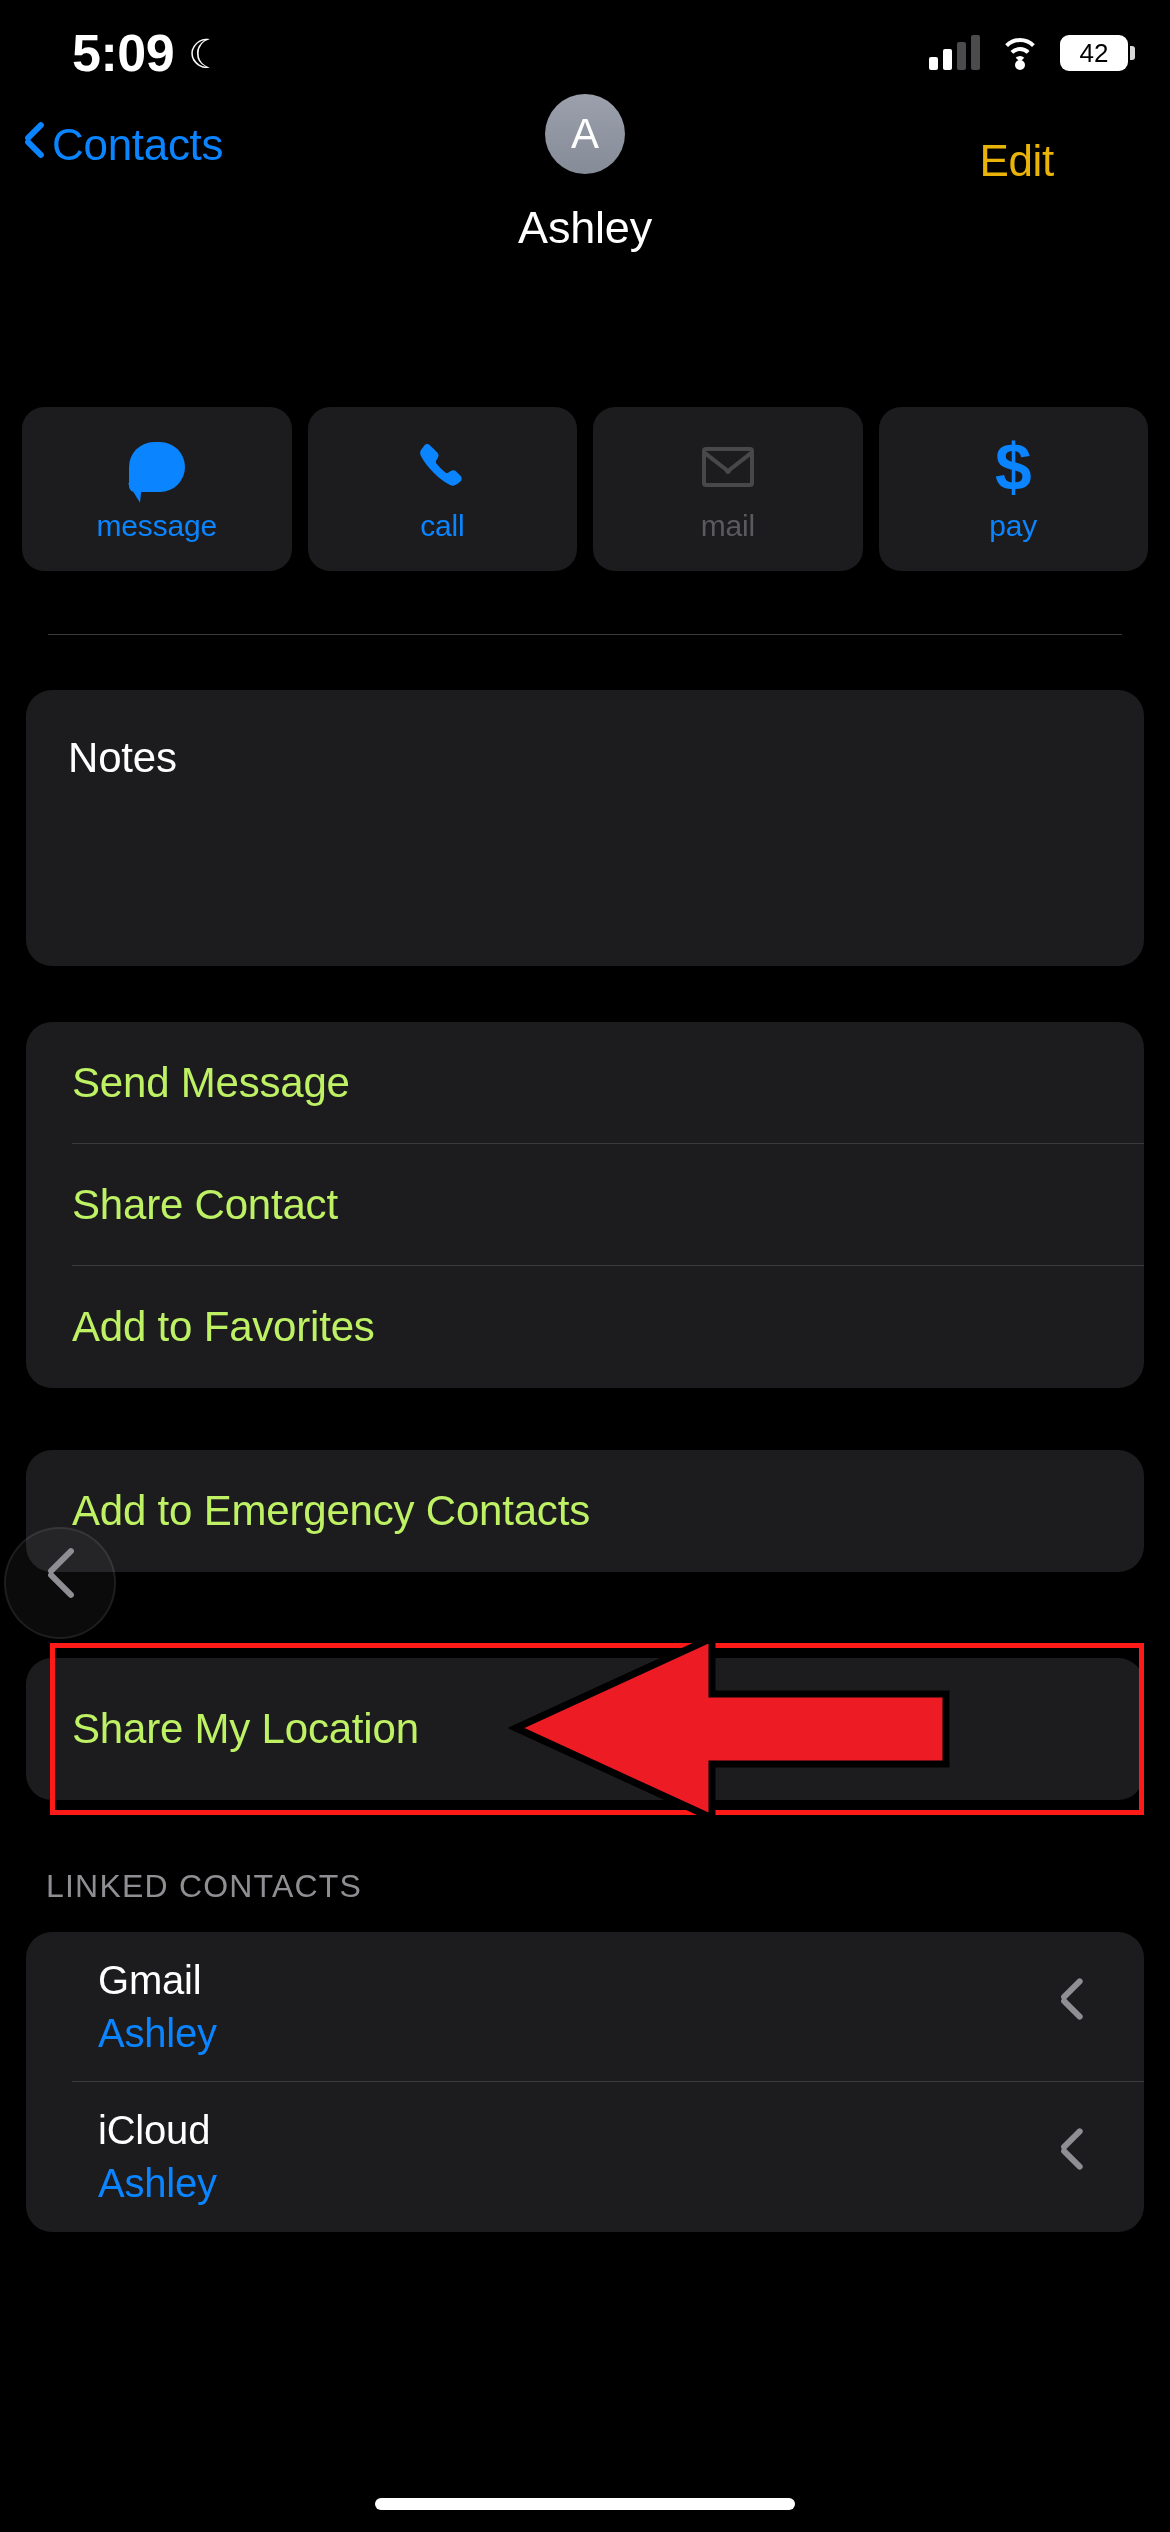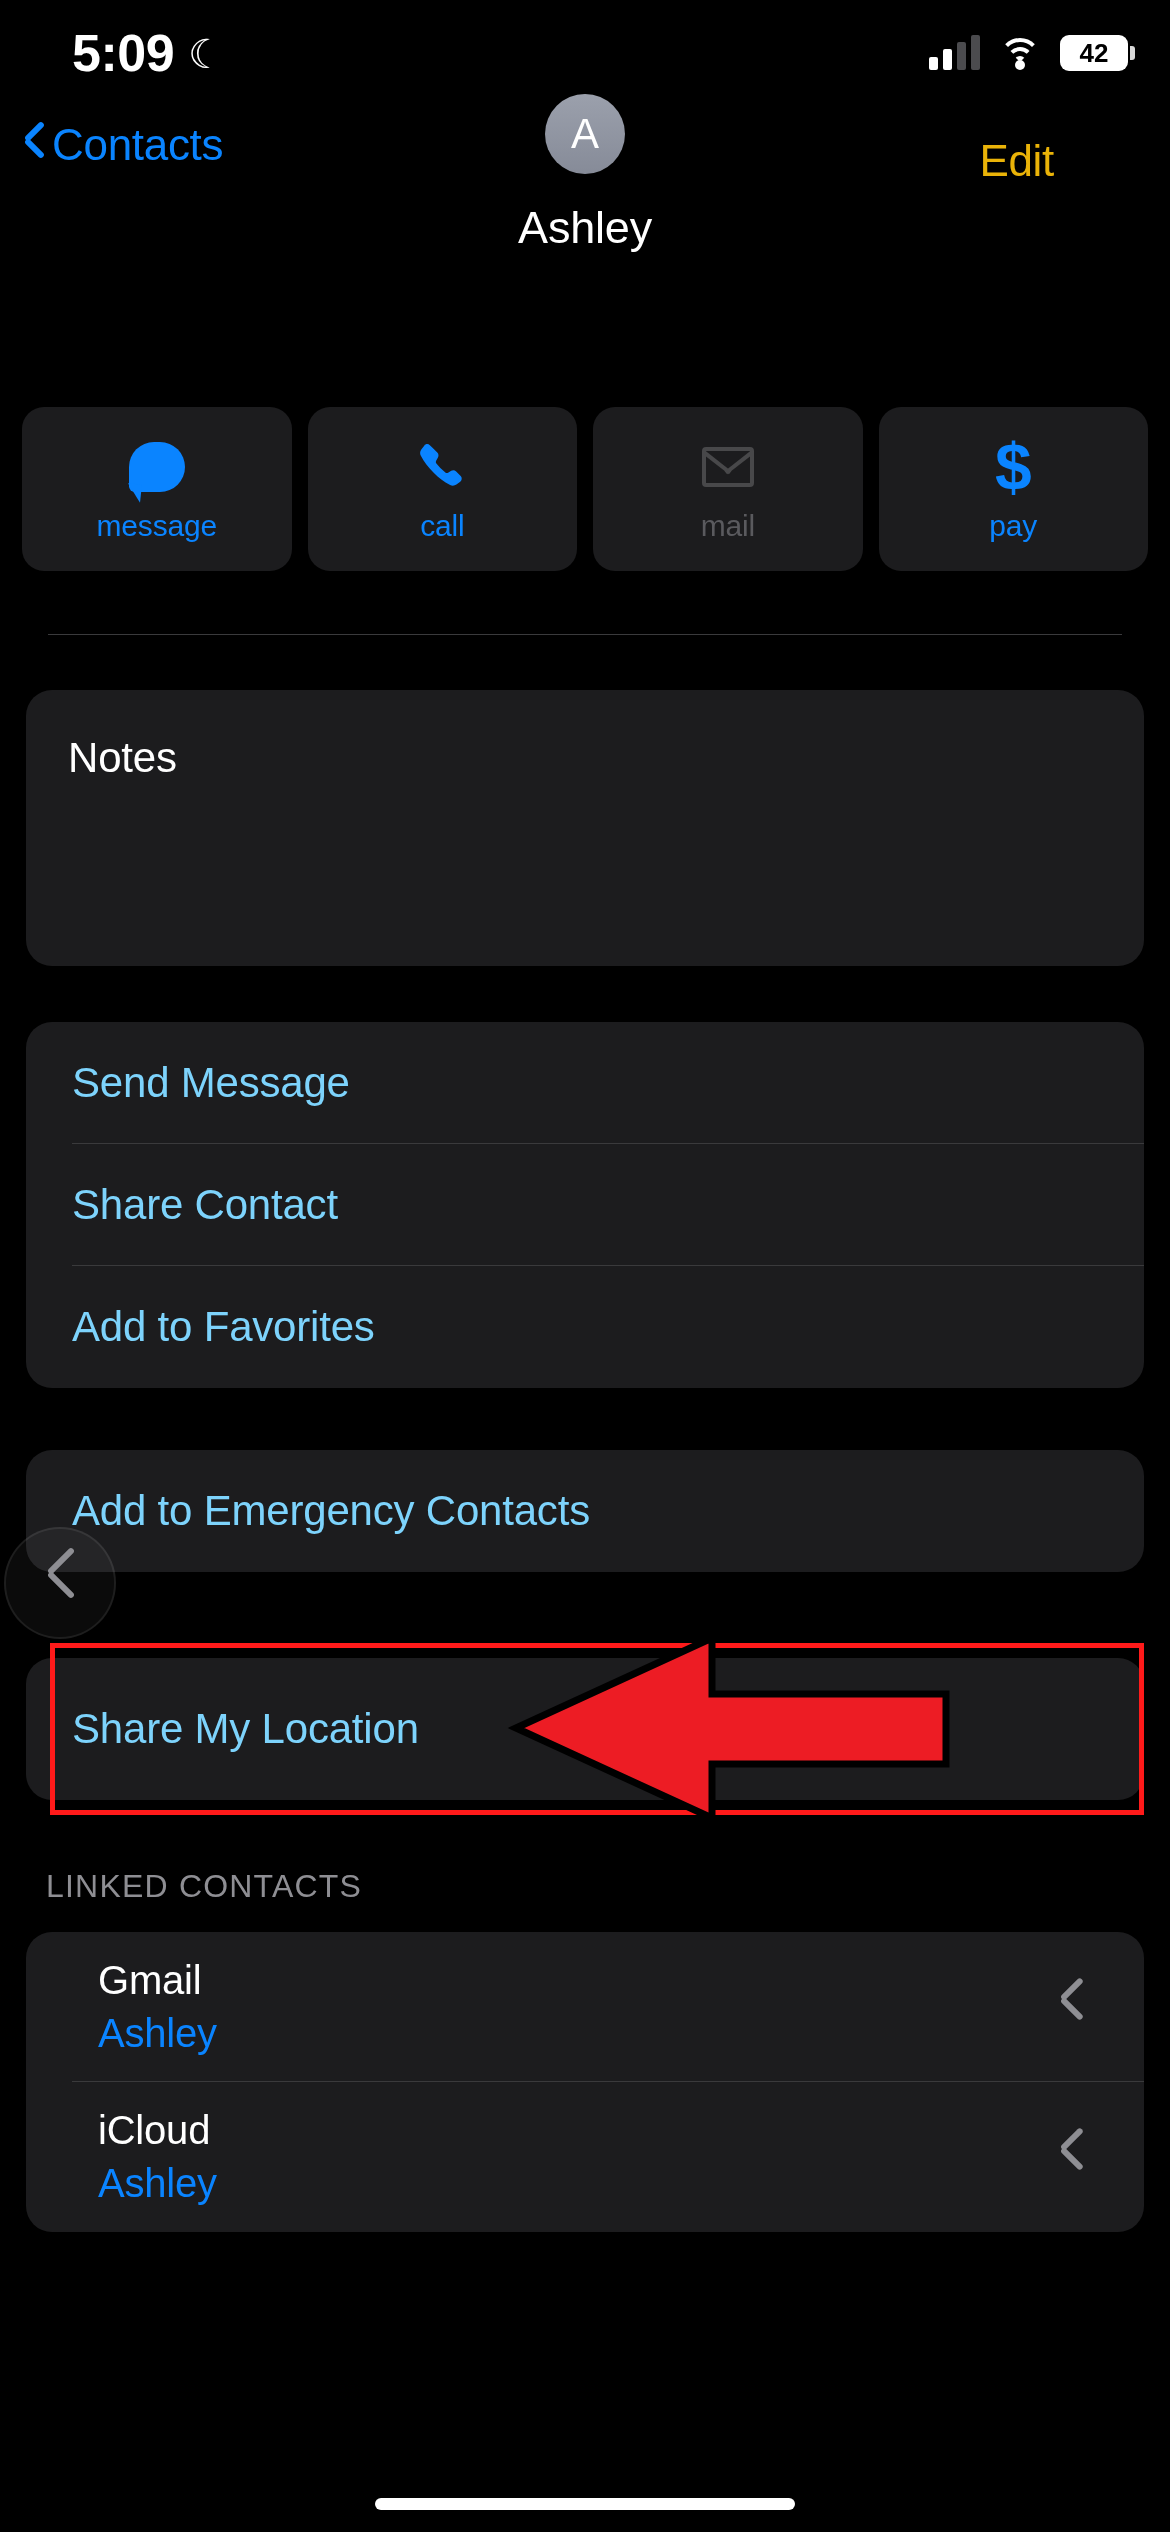--- a/index.html
+++ b/index.html
@@ -41,21 +41,21 @@
   .wifi .w2 { width:27px; height:27px; top:11px; }
   .wifi .w3 { width:12px; height:12px; top:20px; }
   .wifi .dot { position:absolute; bottom:0px; left:50%; transform:translateX(-50%);
     width:10px; height:10px; background:#fff; border-radius:50%; border:none; }
 
   .battery { position:relative; display:flex; align-items:center; }
   .batt-body {
     width:68px; height:36px; background:#fff; border-radius:9px;
     display:flex; align-items:center; justify-content:center;
   }
-  .batt-num { color:#000; font-size:26px; font-weight:700; line-height:1; }
+  .batt-num { color:#000; font-size:26px; font-weight:400; line-height:1; }
   .batt-tip { width:5px; height:14px; background:#fff; border-radius:0 3px 3px 0;
     margin-left:2px; opacity:.85; }
 
   
   .navbar {
     position:absolute; top:105px; left:0; width:1096px; height:80px;
   }
   .nav-back {
     position:absolute; left:22px; top:0; height:80px;
     display:flex; align-items:center; gap:10px;
@@ -144,21 +144,21 @@
     font-size:42px; letter-spacing:-0.2px;
   }
   .card-actions { top:1022px; height:366px; }
   .card-emergency { top:1450px; height:122px; }
   .card-location { top:1658px; height:142px; }
 
   .row {
     position:relative; height:122px; display:flex; align-items:center;
     padding-left:46px;
   }
-  .row-label { color:#7dd3fc; font-size:42px; letter-spacing:-0.2px; }
+  .row-label { color:#bef264; font-size:42px; letter-spacing:-0.2px; }
   .row-sep {
     position:absolute; left:46px; right:0; bottom:0; height:1px; background:#3a3a3c;
   }
 
   
   .swipe-circle {
     position:absolute; left:4px; top:1527px; width:112px; height:112px;
     border-radius:50%; border:2px solid rgba(255,255,255,0.08);
     background:rgba(255,255,255,0.045);
     display:flex; align-items:center; justify-content:center;

